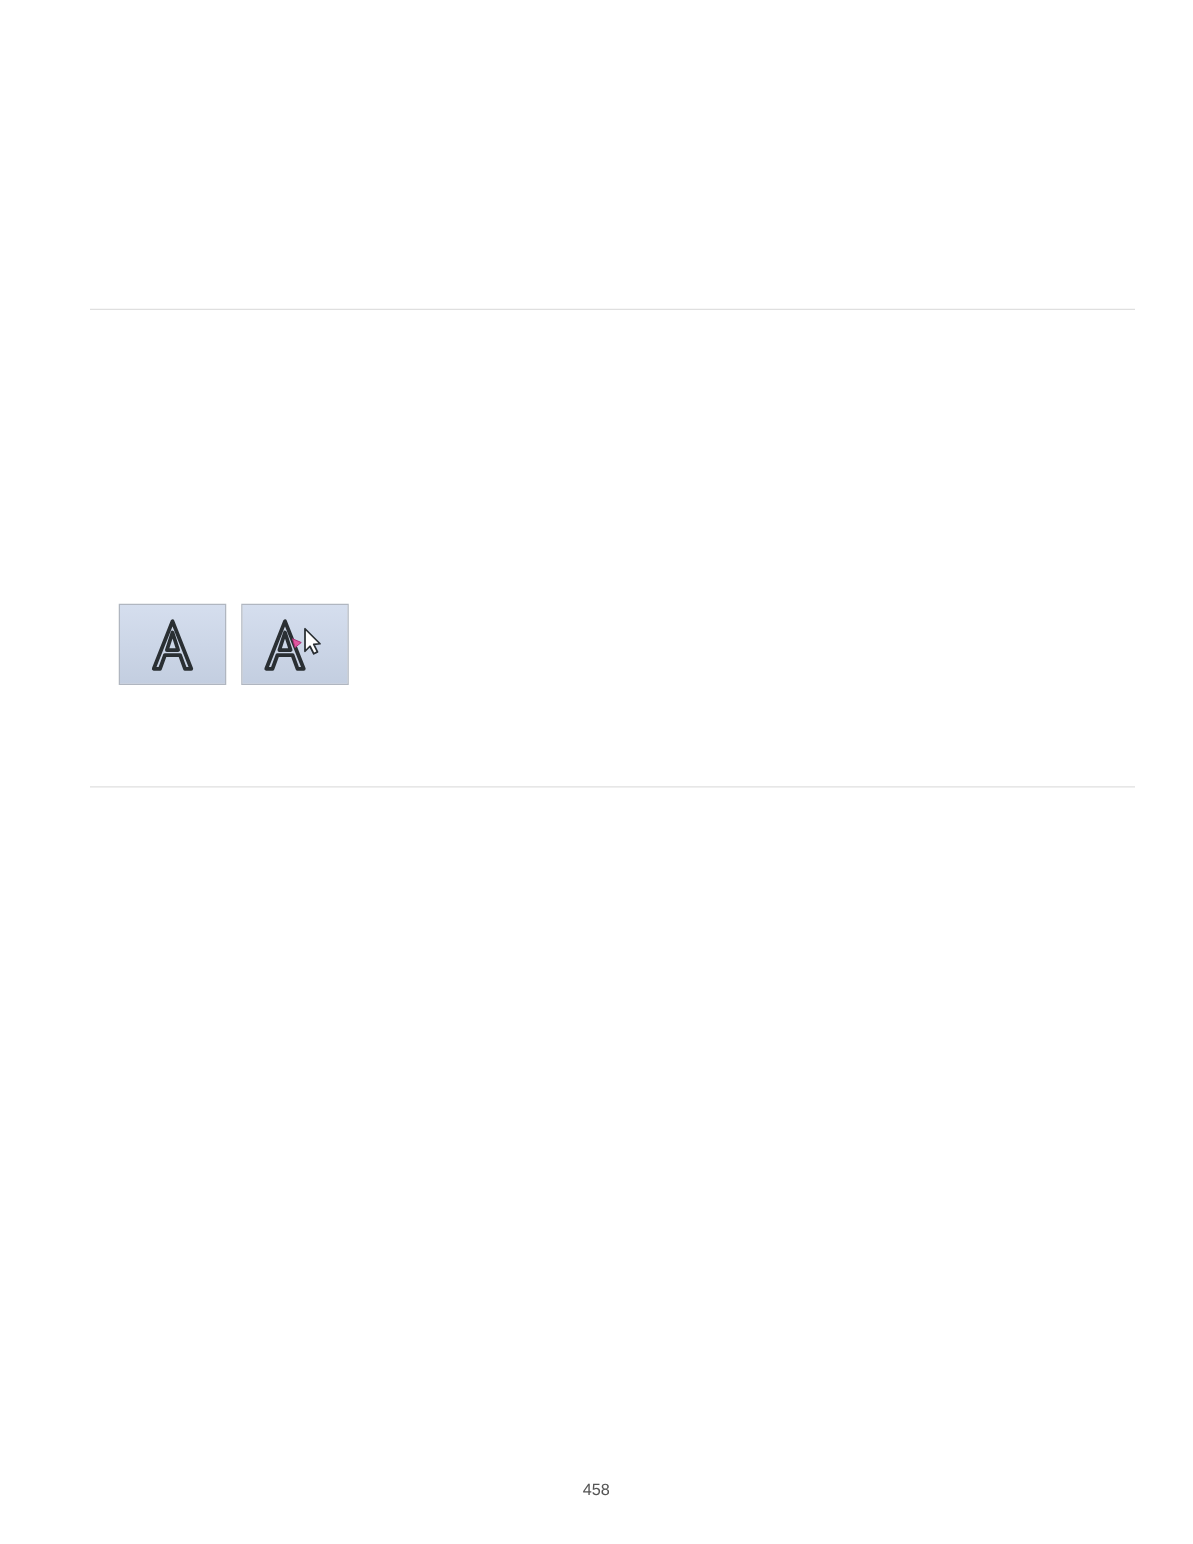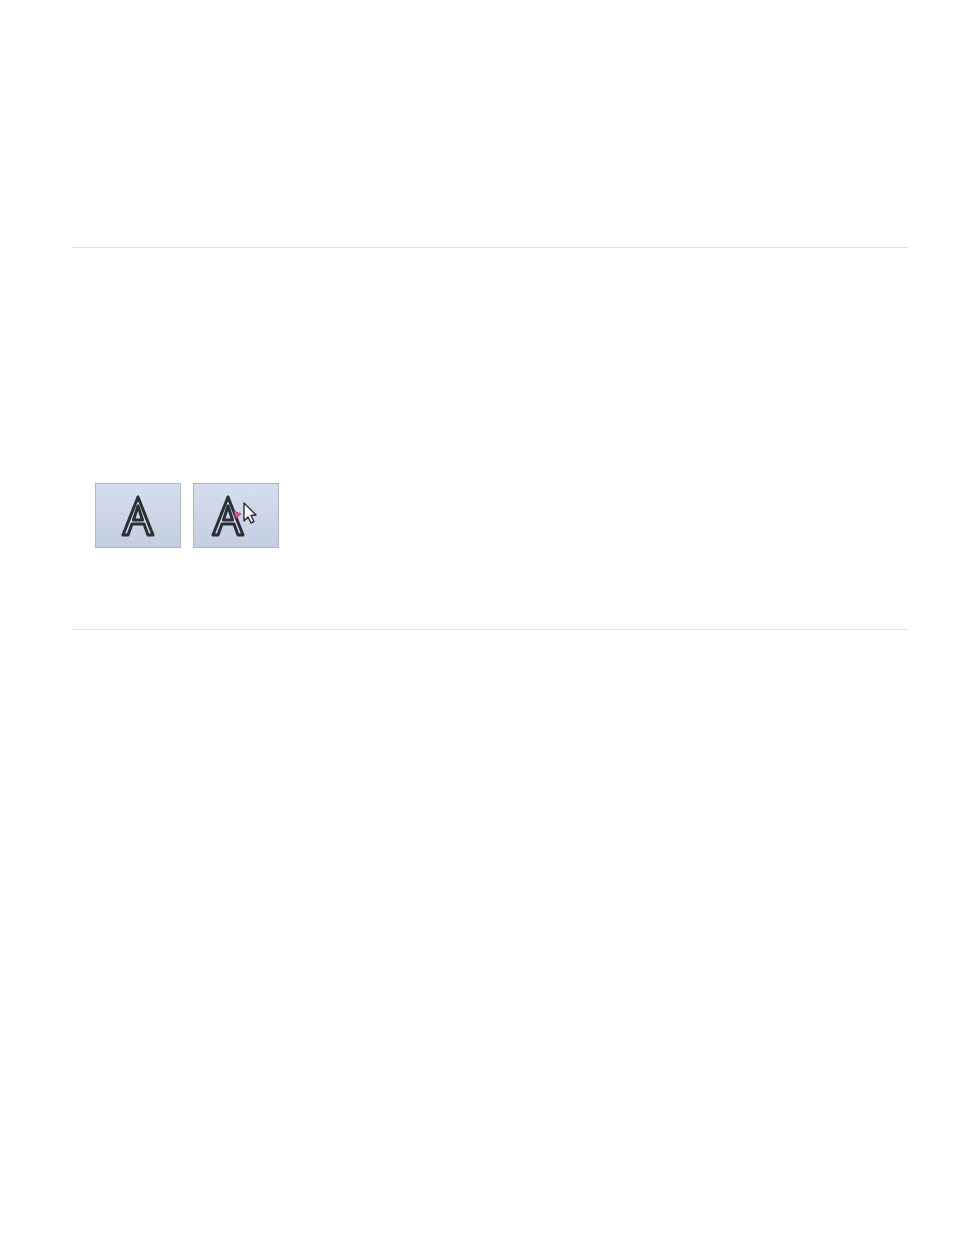--- a/index.html
+++ b/index.html
@@ -85,13 +85,14 @@
             <path d="M0 0 L0 18 L4 14 L7 20 L10 18.5 L7 12.5 L12 12 Z" fill="#ffffff" stroke="#2a2f33" stroke-width="1.4" stroke-linejoin="round"></path>
           </g>
         </svg>
       </span>
     </div>
 
   </div>
 
   <div class="hr mid"></div>
 
+  <div class="page-number">458</div>
 </div>
 
 </body></html>

